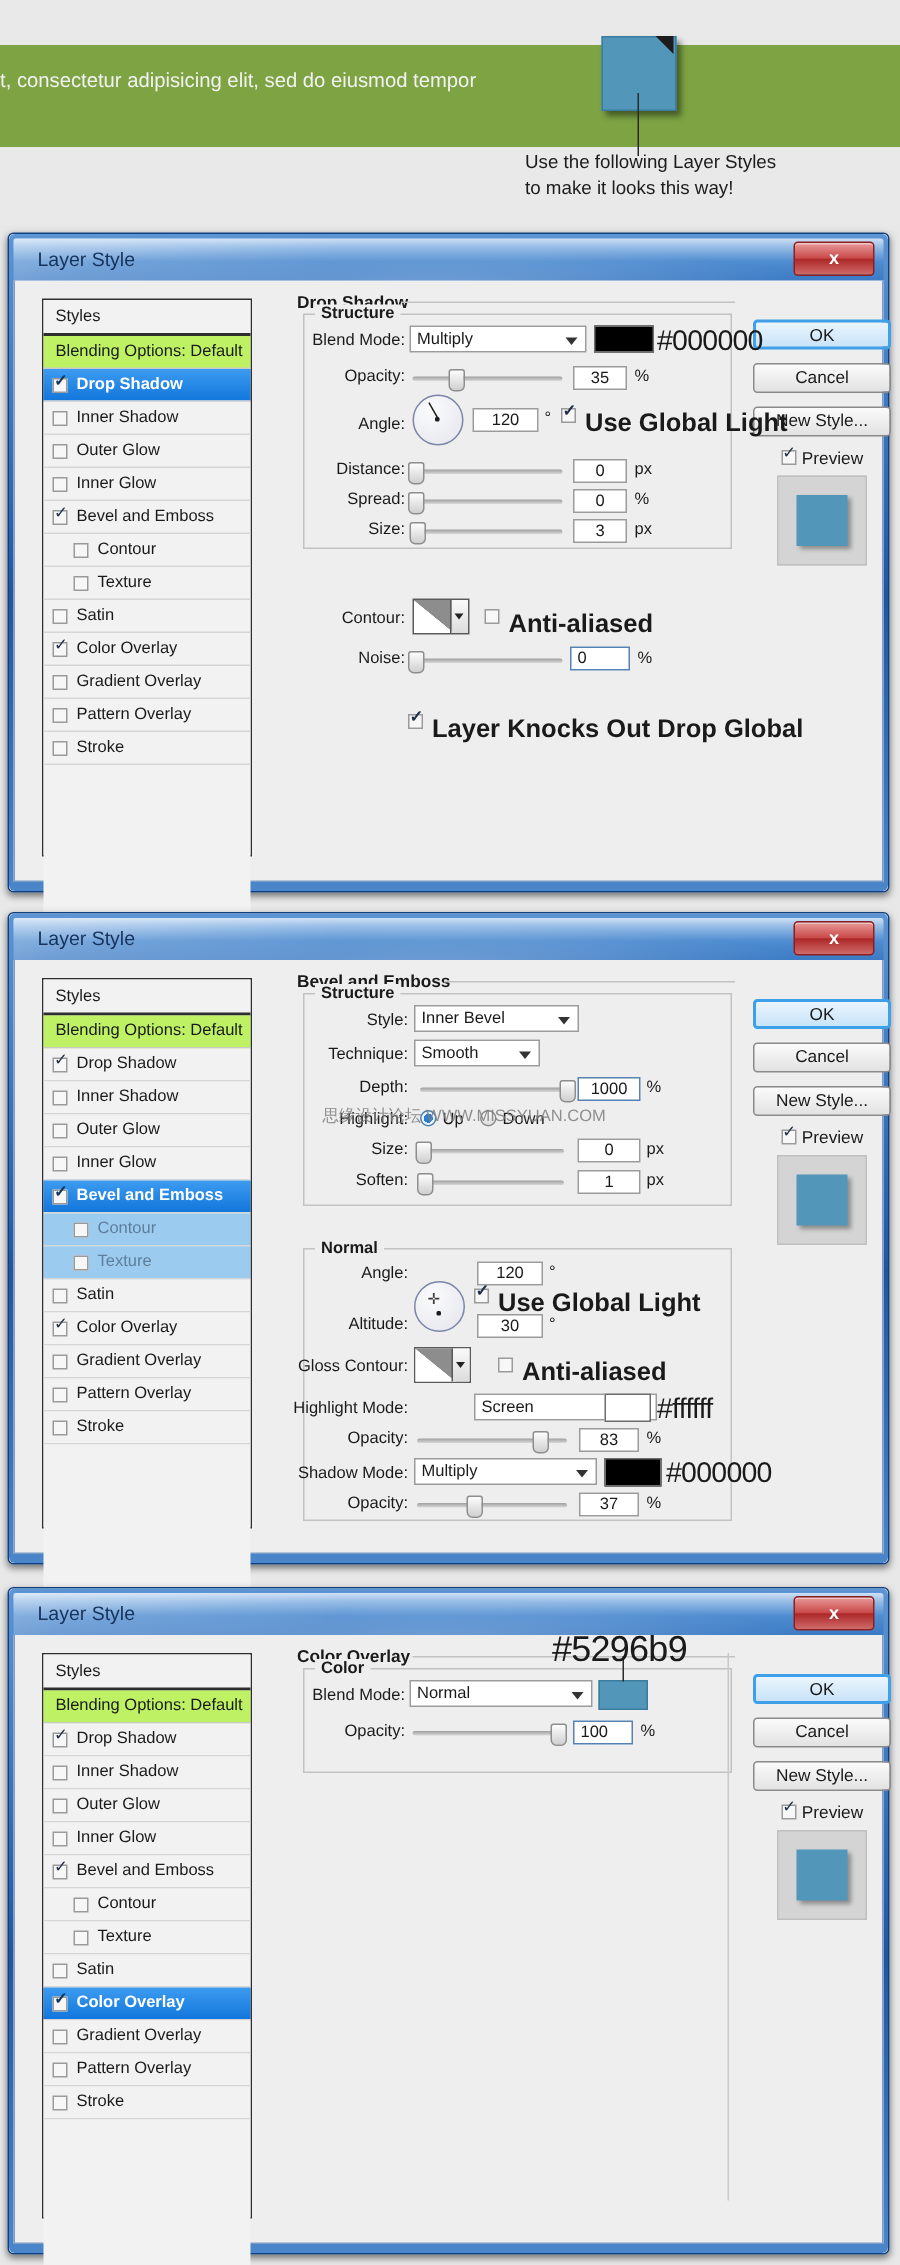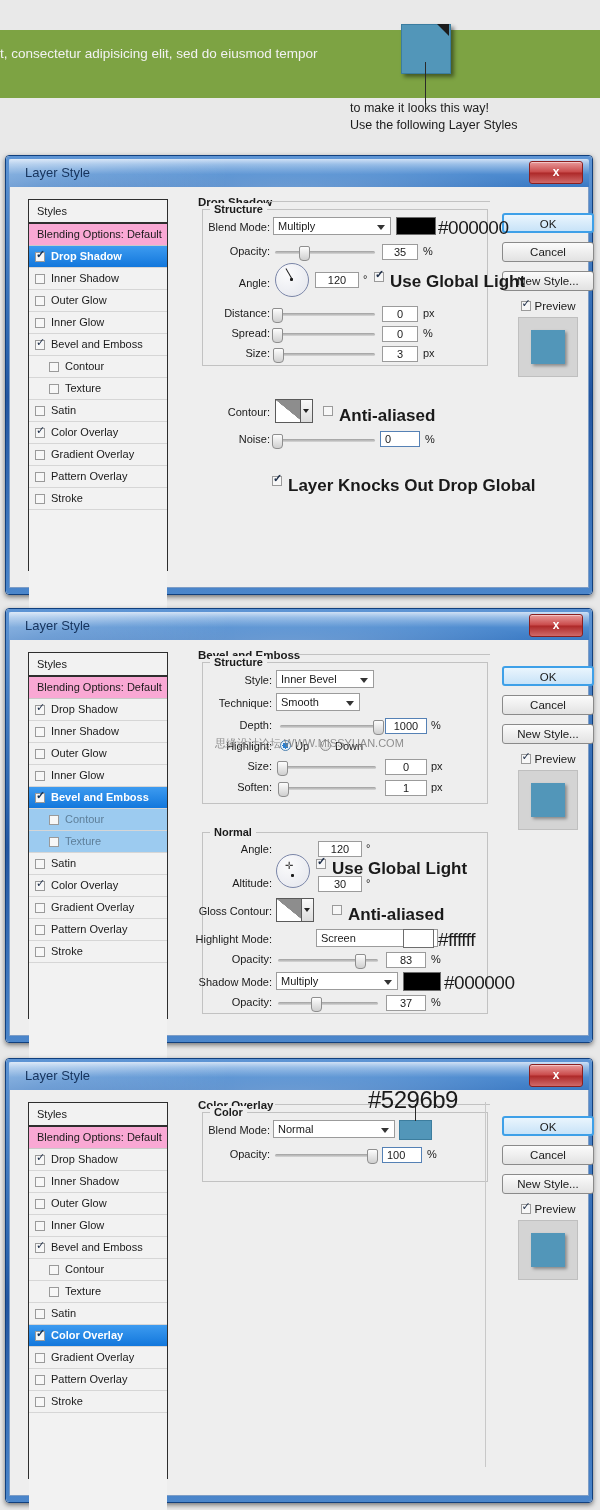--- a/index.html
+++ b/index.html
@@ -44,21 +44,21 @@
   .dlg-title{position:absolute;left:16px;top:6px;font-size:13px;color:#16335c;}
   .close-btn{position:absolute;right:6px;top:2px;width:52px;height:21px;border-radius:3px;
       background:linear-gradient(180deg,#e99a9a 0%,#c94a4a 48%,#ad2828 52%,#d06a6a 100%);
       border:1px solid #8b2020;box-shadow:inset 0 1px 0 rgba(255,255,255,.45);
       color:#fff;font-size:12px;font-weight:bold;text-align:center;line-height:20px;cursor:pointer;}
   .dlg-body{background:#eeeeee;border:1px solid #7d9dc6;border-top:none;padding:0;position:relative;}
 
   
   .styles-list{position:absolute;left:18px;top:12px;width:138px;border:1px solid #2e2e2e;background:#f2f2f2;}
   .sl-head{height:22px;line-height:22px;padding-left:8px;font-size:11px;border-bottom:2px solid #2e2e2e;background:#f2f2f2;}
-  .sl-blend{height:21px;line-height:21px;padding-left:8px;font-size:11px;border-bottom:1px solid #c9c9c9;background:#f9a8d4;}
+  .sl-blend{height:21px;line-height:21px;padding-left:8px;font-size:11px;border-bottom:1px solid #c9c9c9;background:#bef264;}
   .sl-item{height:21px;line-height:21px;padding-left:6px;font-size:11px;border-bottom:1px solid #d6d6d6;background:#f2f2f2;
       display:flex;align-items:center;cursor:pointer;}
   .sl-item.sub{padding-left:20px;}
   .sl-item.sel{background:linear-gradient(180deg,#3d9bf0,#1277dc);color:#fff;font-weight:bold;}
   .sl-item.sel-soft{background:#9ccbf0;color:#5e7f99;}
   .cb{width:10px;height:10px;border:1px solid #9a9a9a;background:#f7f7f7;display:inline-block;margin-right:6px;
       position:relative;flex:0 0 auto;box-sizing:border-box;}
   .cb.on::after{content:"✓";position:absolute;left:0px;top:-5px;font-size:11px;color:#20304a;line-height:12px;}
   .sl-item.sel .cb.on::after{color:#13365c;}
   .sl-pad{background:#f2f2f2;}
@@ -118,22 +118,22 @@
 
 <div id="banner-area">
   <div class="green-strip"></div>
   <div class="green-text">
     <span>t, consectetur adipisicing elit, sed do eiusmod tempor</span>
   </div>
   <div class="note-square"></div>
   <div class="note-fold"></div>
   <div class="leader-line"></div>
   <div class="note-caption">
+    <div>Use the following Layer Styles</div>
     <div>to make it looks this way!</div>
-    <div>Use the following Layer Styles</div>
   </div>
 </div>
 
 <div class="dialog" id="dlg1" style="top:155px;height:440px;">
  <div class="dlg-outer" style="height:100%;box-sizing:border-box;">
   <div class="titlebar">
     <div class="tspec"></div>
     <div class="dlg-title">Layer Style</div>
     <div class="close-btn">x</div>
   </div>
@@ -357,21 +357,21 @@
       </div>
     </div>
 
     <div class="grp-title" style="left:188px;top:9px;">Bevel and Emboss</div>
     <div class="sep-line" style="left:286px;top:14px;width:194px;"></div>
 
     <div class="group" style="left:192px;top:22px;width:284px;height:140px;">
       <div class="legend">Structure</div>
     </div>
     <div class="lbl" style="left:200px;top:34px;width:62px;">Style:</div>
-    <div class="combo" style="left:266px;top:30px;width:98px;">
+    <div class="combo" style="left:266px;top:30px;width:110px;">
       <span>Inner Bevel</span>
       <span class="arw"></span>
     </div>
     <div class="lbl" style="left:190px;top:57px;width:72px;">Technique:</div>
     <div class="combo" style="left:266px;top:53px;width:84px;">
       <span>Smooth</span>
       <span class="arw"></span>
     </div>
     <div class="lbl" style="left:190px;top:79px;width:72px;">Depth:</div>
     <div class="slider" style="left:270px;top:85px;width:96px;"></div>

